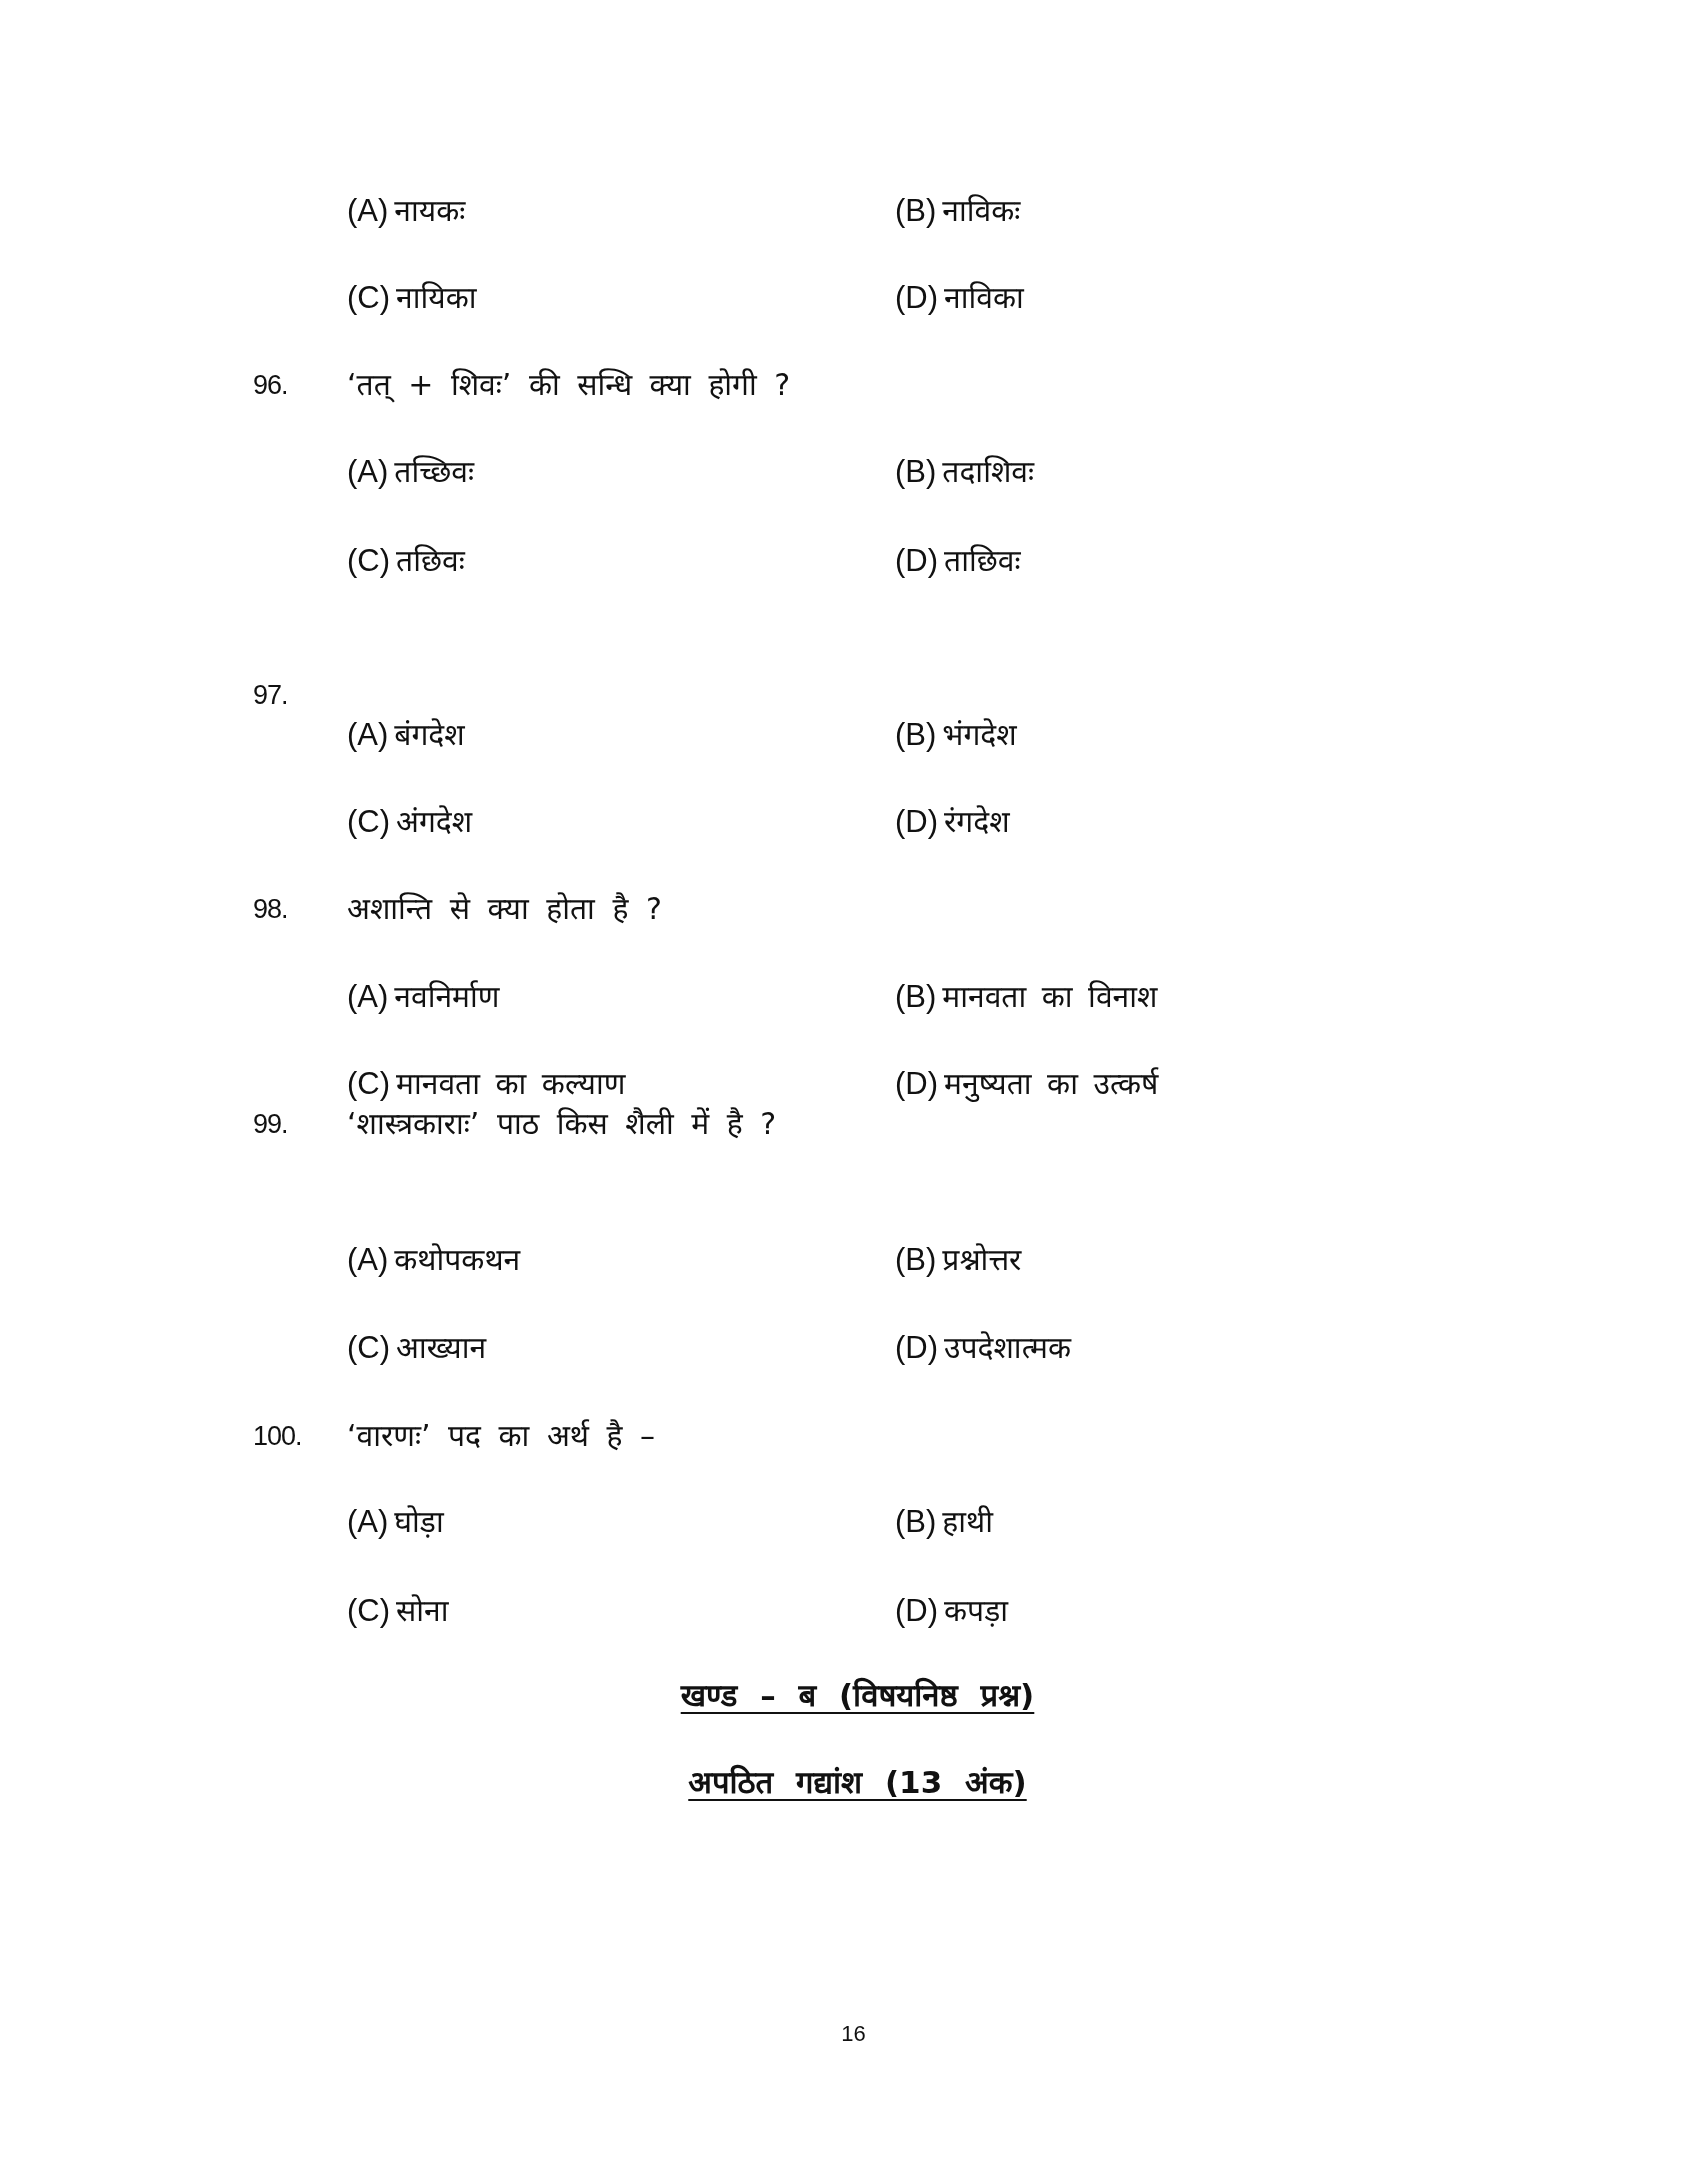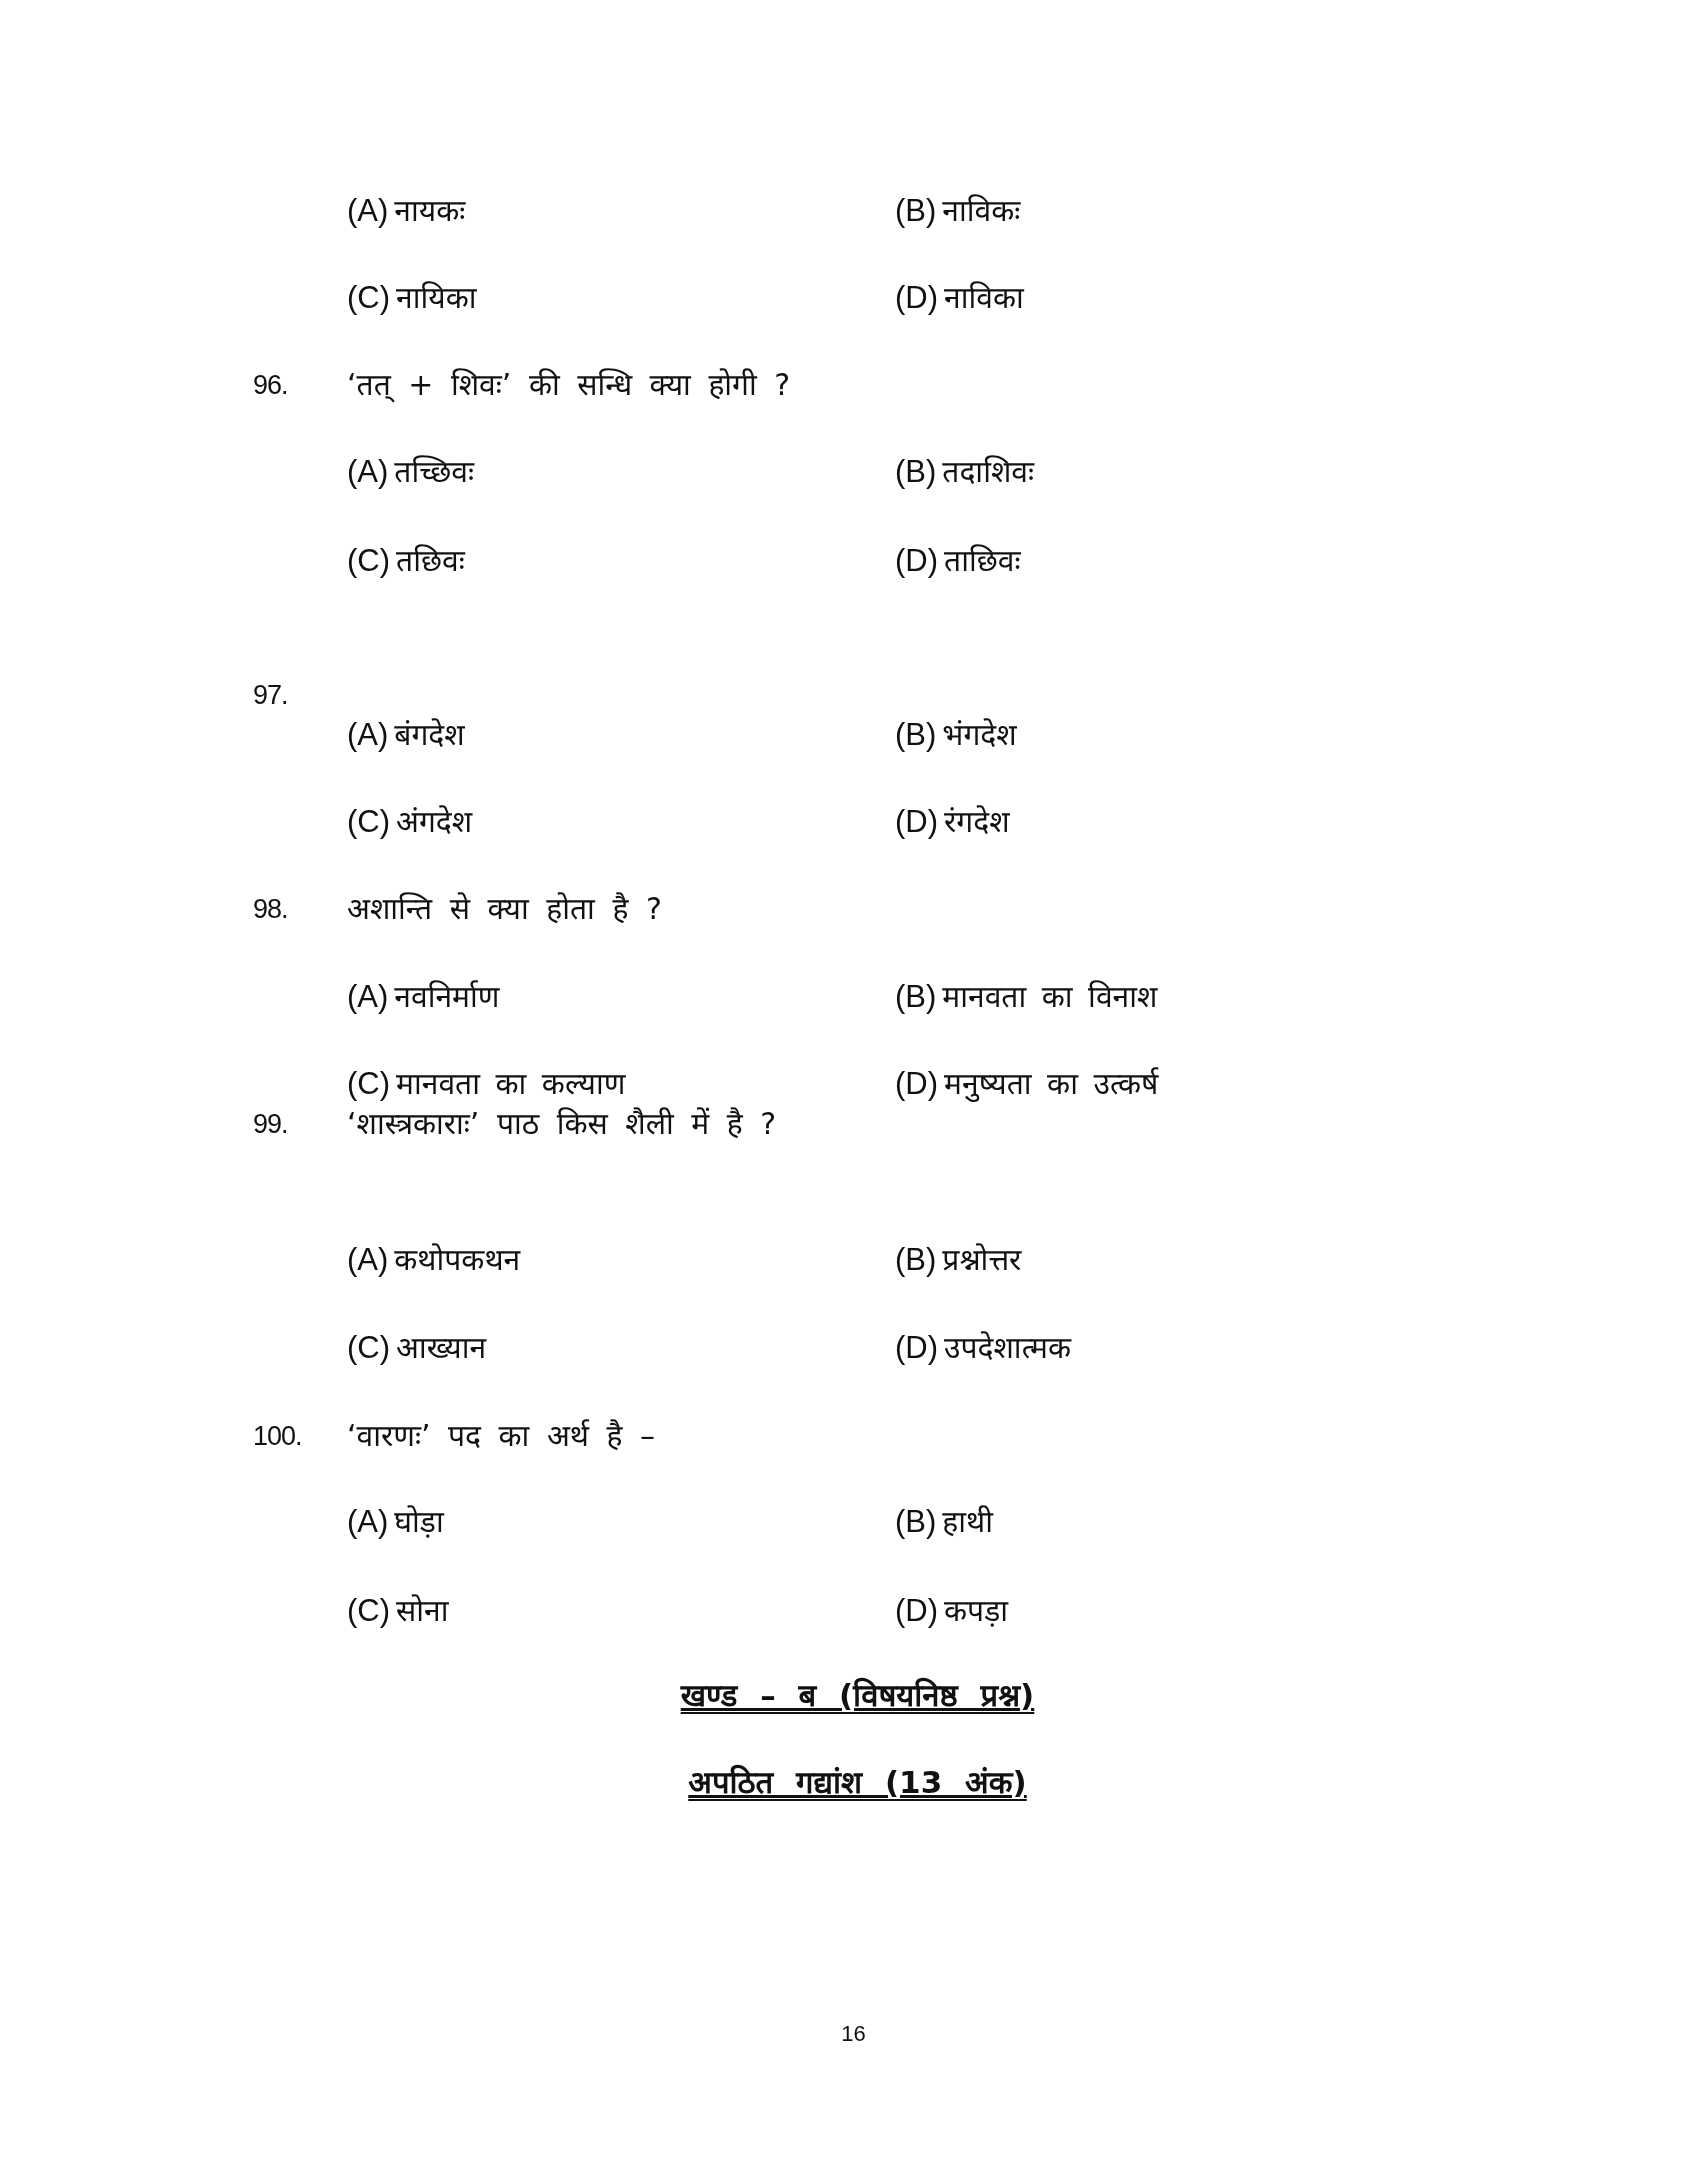--- a/index.html
+++ b/index.html
@@ -51,21 +51,20 @@
     position: absolute;
     left: 0;
     width: 1683px;
     text-align: center;
     font-weight: bold;
     font-size: 31px;
     line-height: 46px;
     padding-left: 32px;
     box-sizing: border-box;
     word-spacing: 12px;
-    text-decoration: underline;
   }
   .heading span {
     text-decoration: underline;
     text-decoration-thickness: 2px;
     text-underline-offset: 6px;
   }
   .page-number {
     position: absolute;
     left: 0;
     width: 1683px;

